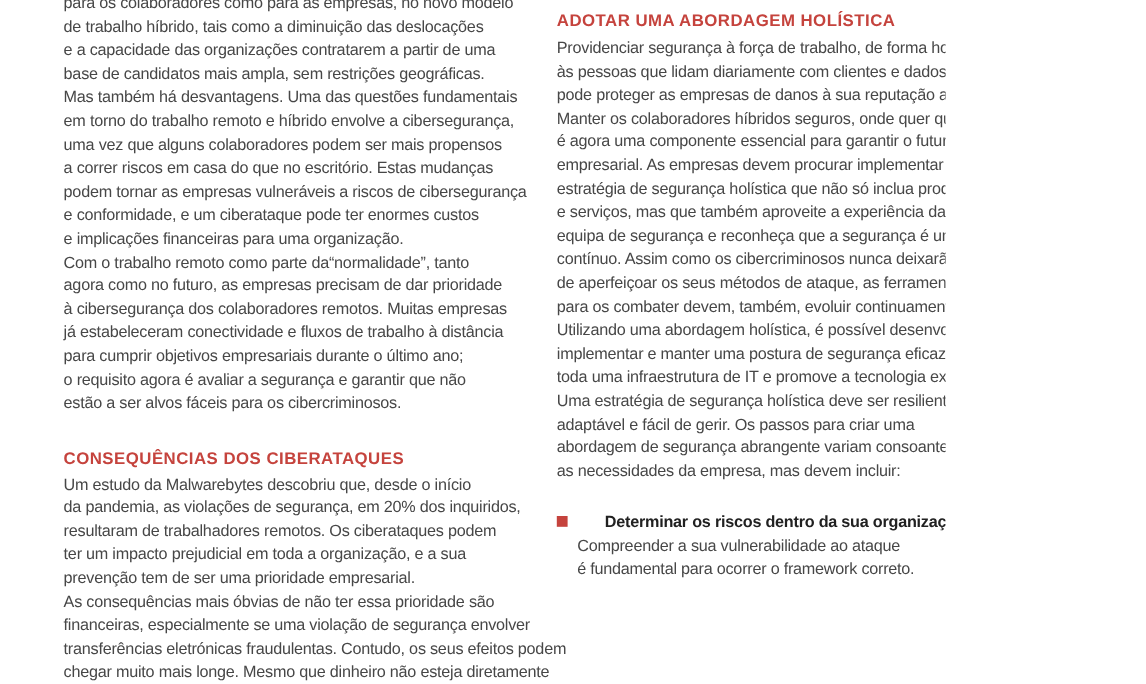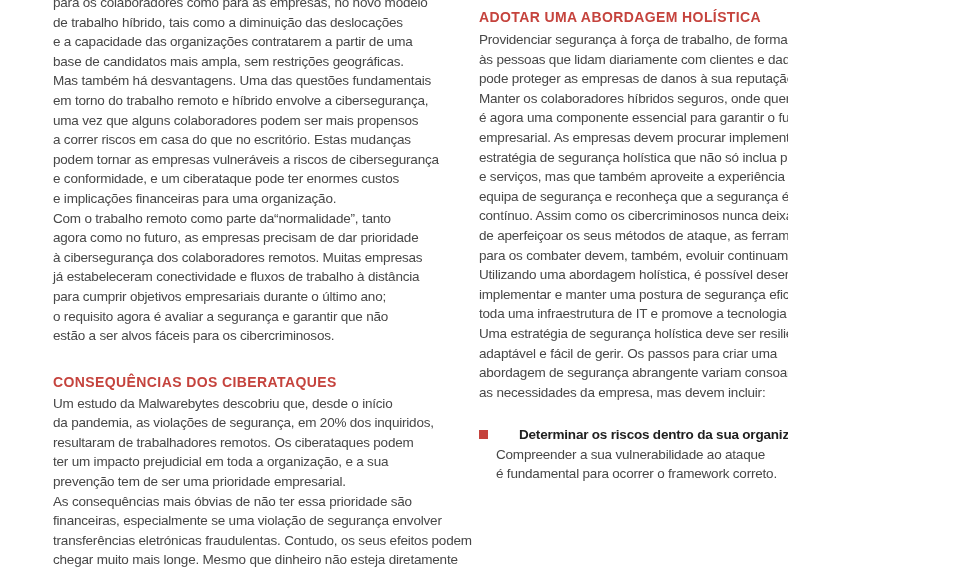--- a/index.html
+++ b/index.html
@@ -14,21 +14,21 @@
     background: var(--page-bg, #ffffff);
     overflow: hidden;
     font-family: "Liberation Sans", sans-serif;
     color: var(--body-color, #474747);
   }
   .col {
     position: absolute;
     top: 0;
   }
   .col-left  { left: 53px;  width: 430px; }
-  .col-right { left: 479px; width: 445px; }
+  .col-right { left: 464px; width: 445px; }
 
   .para {
     margin: 0;
     font-size: 13.5px;
     line-height: 19.6px;
     letter-spacing: -0.2px;
     white-space: pre-line;
     color: var(--body-color, #474747);
   }
   .col-left .para-1 { margin-top: -7px; }

